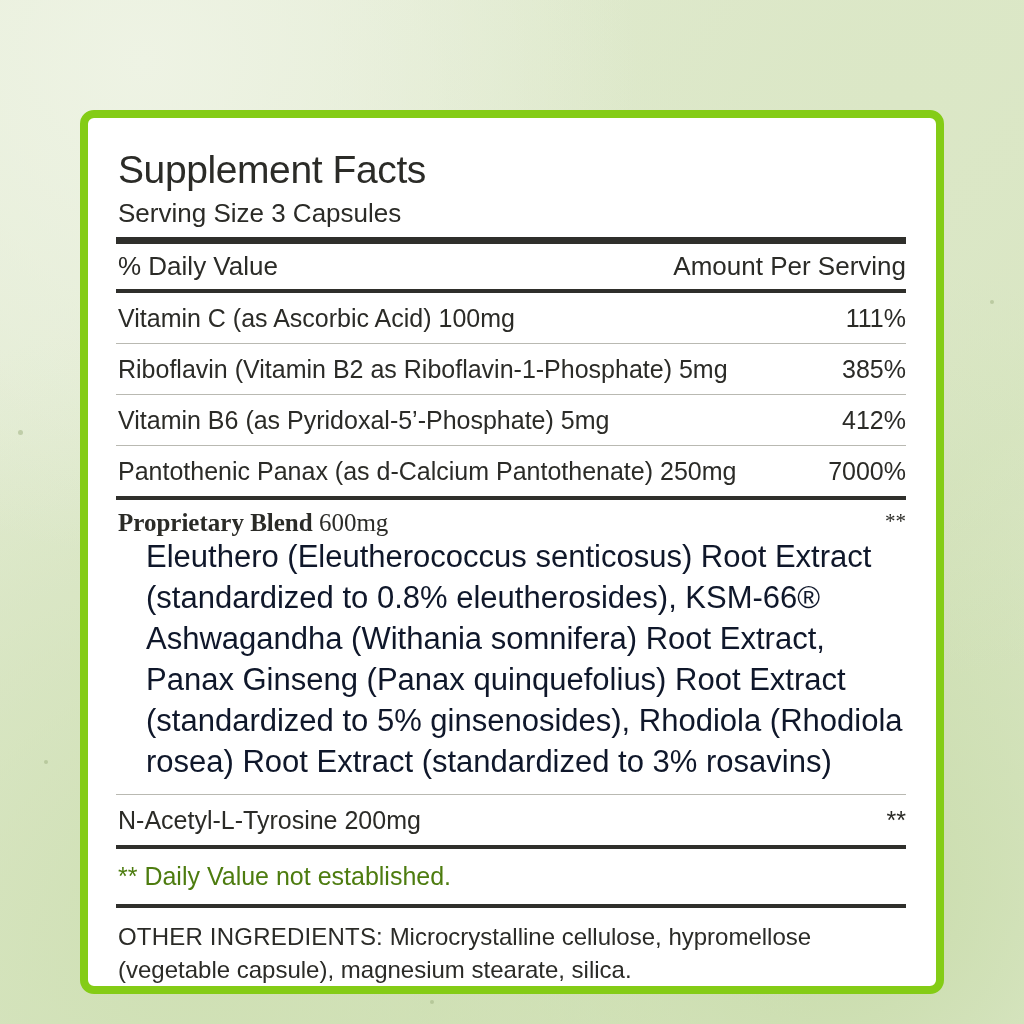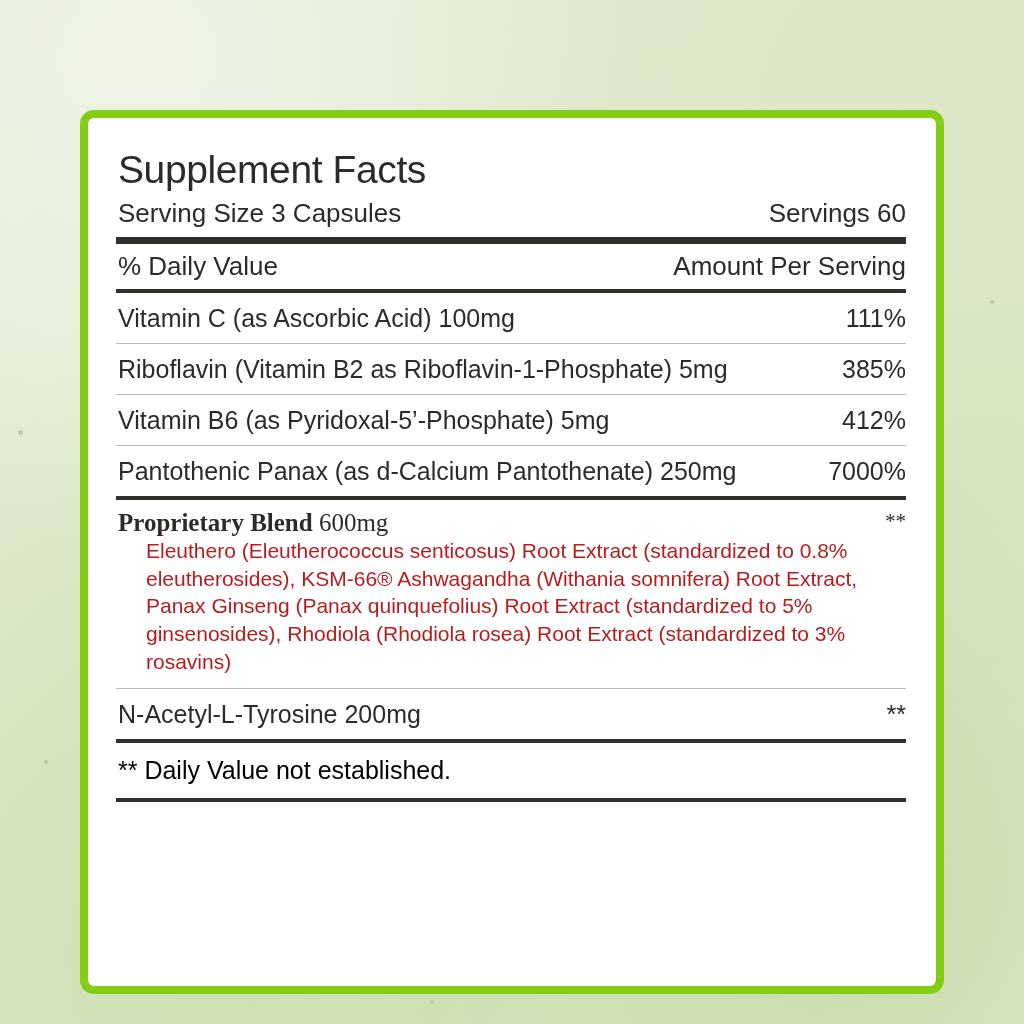--- a/index.html
+++ b/index.html
@@ -90,30 +90,30 @@
     font-family: Liberation Serif, serif;
   }
   .blend-head .name strong {
     font-weight: 700;
   }
   .blend-head .dv {
     font-size: 21px;
     align-self: flex-start;
   }
   .blend-body {
-    font-size: 21px;
+    font-size: 31px;
     line-height: 1.32;
-    color: #b91c1c;
+    color: #0f172a;
     padding: 0 0 12px 30px;
     max-width: 800px;
   }
 
   .footnote {
     font-size: 25px;
-    color: #000000;
+    color: #4d7c0f;
     padding: 13px 0 13px 2px;
   }
 
   .other {
     font-size: 24px;
     color: #2b2b27;
     padding: 13px 0 0 2px;
     line-height: 1.34;
     max-width: 790px;
   }
@@ -136,21 +136,20 @@
 <div class="speck" style="left:44px;top:760px;width:4px;height:4px;"></div>
 <div class="speck" style="left:990px;top:300px;width:4px;height:4px;"></div>
 <div class="speck" style="left:430px;top:1000px;width:4px;height:4px;"></div>
 
 <div class="panel">
 
   <div class="title">Supplement Facts</div>
 
   <div class="row serving-row">
     <span>Serving Size 3 Capsules</span>
-    <span>Servings 60</span>
   </div>
 
   <div class="rule-thick"></div>
 
   <div class="row hdr-row">
     <span>% Daily Value</span>
     <span>Amount Per Serving</span>
   </div>
 
   <div class="rule-med"></div>
@@ -196,14 +195,18 @@
     <span class="name">N-Acetyl-L-Tyrosine 200mg</span>
     <span class="dv">**</span>
   </div>
 
   <div class="rule-med"></div>
 
   <div class="footnote">** Daily Value not established.</div>
 
   <div class="rule-med"></div>
 
+  <div class="other">
+    <span class="label">OTHER INGREDIENTS:</span>
+    <span>Microcrystalline cellulose, hypromellose (vegetable capsule), magnesium stearate, silica.</span>
+  </div>
 
 </div>
 
 </body></html>

